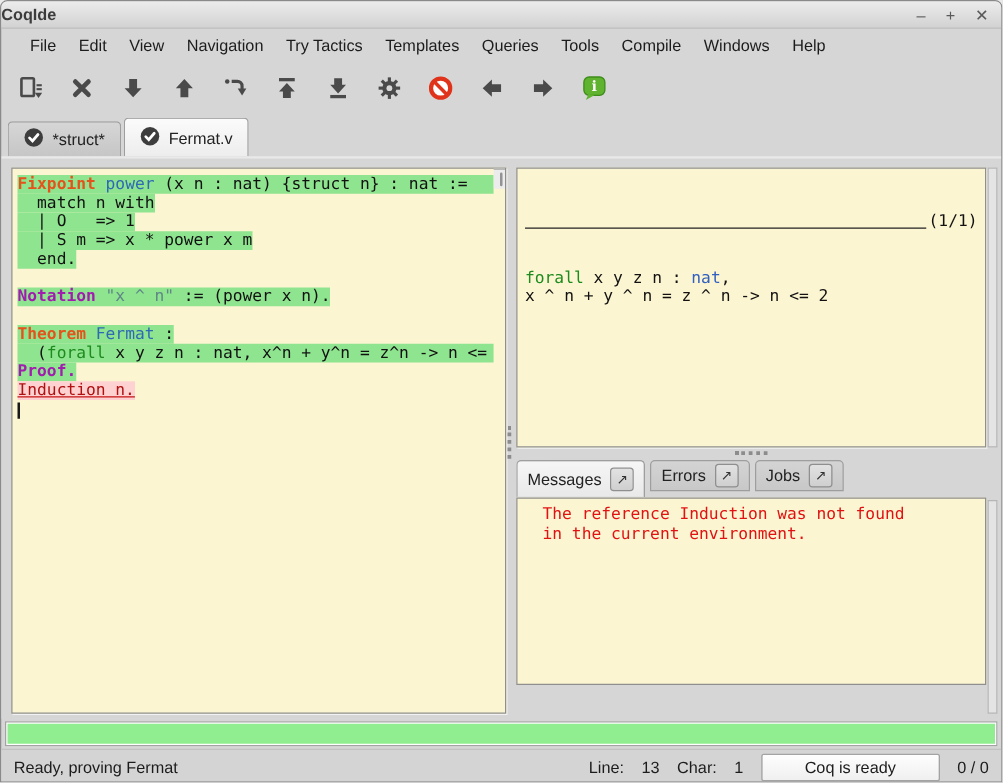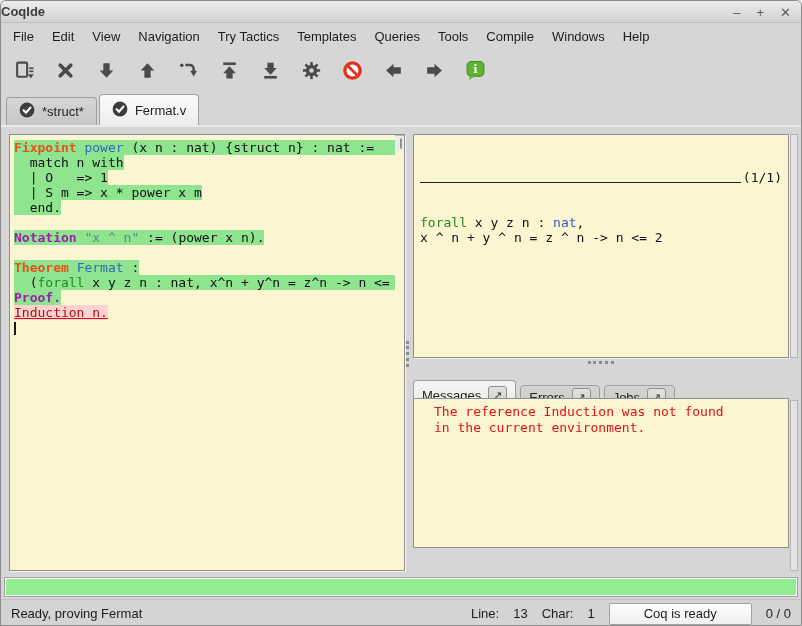--- a/index.html
+++ b/index.html
@@ -16,21 +16,21 @@
   .titlebar {
     height: 22px; display: flex; align-items: center;
     background: linear-gradient(#ececec, #d2d2d2);
     border-bottom: 1px solid #bdbdbd; position: relative;
   }
   .title { flex: 1; font-size: 13px; font-weight: bold; color: #3c3c3c; }
   .win-controls { position: absolute; right: 10px; top: 0; height: 22px; display: flex; gap: 16px; align-items: center; }
   .win-btn { color: #5a5a5a; font-size: 13px; line-height: 1; cursor: default; }
 
   
-  .menubar { height: 26px; display: flex; align-items: center; padding-left: 3px; }
+  .menubar { height: 26px; display: flex; align-items: center; padding-left: 14px; }
   .menu-item { padding: 4px 9px; font-size: 13px; color: #1c1c1c; }
 
   
   .toolbar { height: 42px; display: flex; align-items: center; padding-left: 5px; gap: 5px; }
   .tool-btn { width: 36px; height: 34px; display: flex; align-items: center; justify-content: center;
     background: transparent; border: none; }
   .tool-btn svg { display: block; }
 
   
   .tabbar { height: 36px; display: flex; align-items: flex-end; padding-left: 5px; gap: 2px;
@@ -79,21 +79,21 @@
   
   #goal-pane { left: 412px; top: 7px; width: 376px; height: 224px;
     font-family: "DejaVu Sans Mono", monospace; font-size: 13px; line-height: 15px;
     padding: 5px 6px 0 6px; white-space: pre; color: #111; overflow: hidden; }
   .goal-rule-row { display: flex; align-items: flex-end; height: 15px; }
   .goal-rule { flex: 1; border-bottom: 1px solid #222; margin-bottom: 2px; }
   .goal-counter { padding-left: 2px; }
 
   
   #messages-section { position: absolute; left: 412px; top: 241px; width: 376px; height: 203px; }
-  .msg-tabrow { height: 30px; display: flex; align-items: flex-end; gap: 4px; margin-top: 12px; }
+  .msg-tabrow { height: 30px; display: flex; align-items: flex-start; gap: 4px; }
   .msg-tab { display: flex; align-items: center; gap: 7px; padding: 0 8px; height: 25px;
     border: 1px solid #9e9e9e; border-radius: 4px 4px 0 0; background: linear-gradient(#d4d4d4,#c8c8c8);
     font-size: 13px; color: #222; }
   .msg-tab.active { height: 30px; background: linear-gradient(#f6f6f6,#e9e9e9); border-bottom-color: #e9e9e9; }
   .detach-btn { width: 19px; height: 19px; display: flex; align-items: center; justify-content: center;
     border: 1px solid #8f8f8f; border-radius: 3px; background: linear-gradient(#e2e2e2,#cfcfcf);
     font-size: 11px; color: #333; }
   #message-pane { position: absolute; left: 0; top: 30px; width: 376px; height: 150px;
     border: 1px solid #8f8f8f; background: var(--editor-bg, #fcf5d2);
     font-family: "DejaVu Sans Mono", monospace; font-size: 13px; line-height: 16px;

